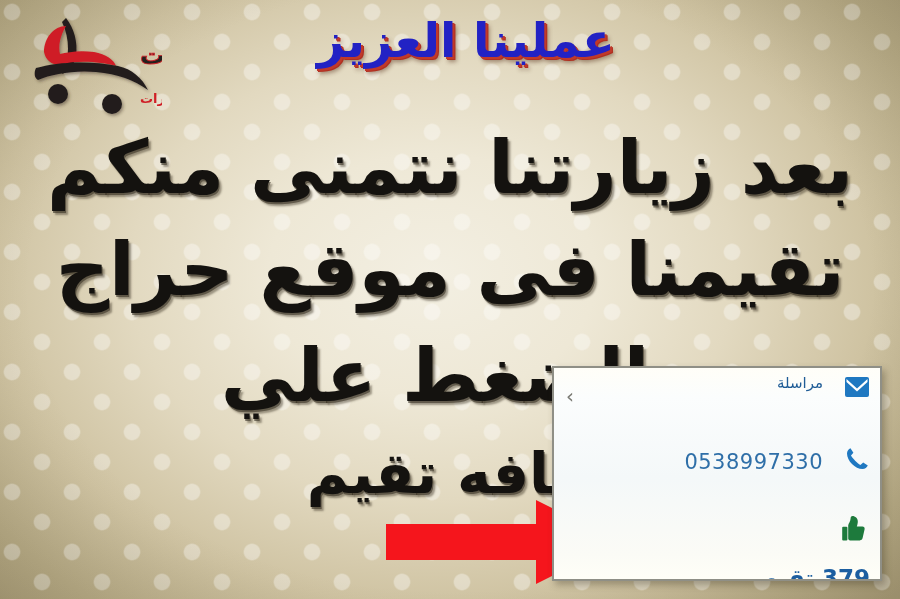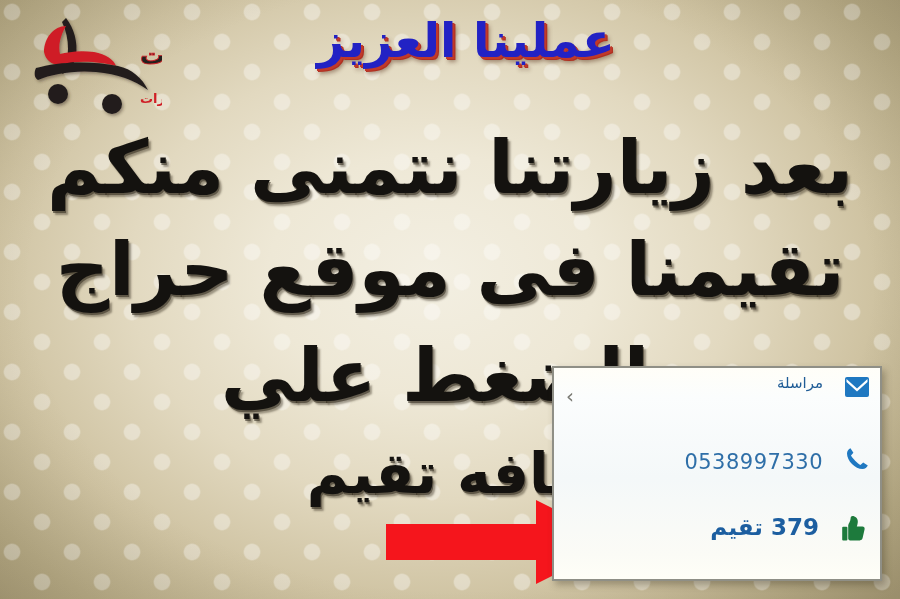--- a/index.html
+++ b/index.html
@@ -127,21 +127,21 @@
   .card-row {
     position: absolute;
     right: 10px;
     display: flex;
     justify-content: flex-end;
     gap: 21px;
     direction: rtl;
   }
   #row-message { top: 6px; }
   #row-phone   { top: 76px; }
-  #row-rating  { top: 146px; }
+  #row-rating  { top: 146px; flex-direction: column; }
 
   .row-label {
     font-family: "DejaVu Sans", sans-serif;
     direction: rtl;
     white-space: nowrap;
   }
   #label-message {
     color: #1f5c96;
     font-size: 15px;
   }

